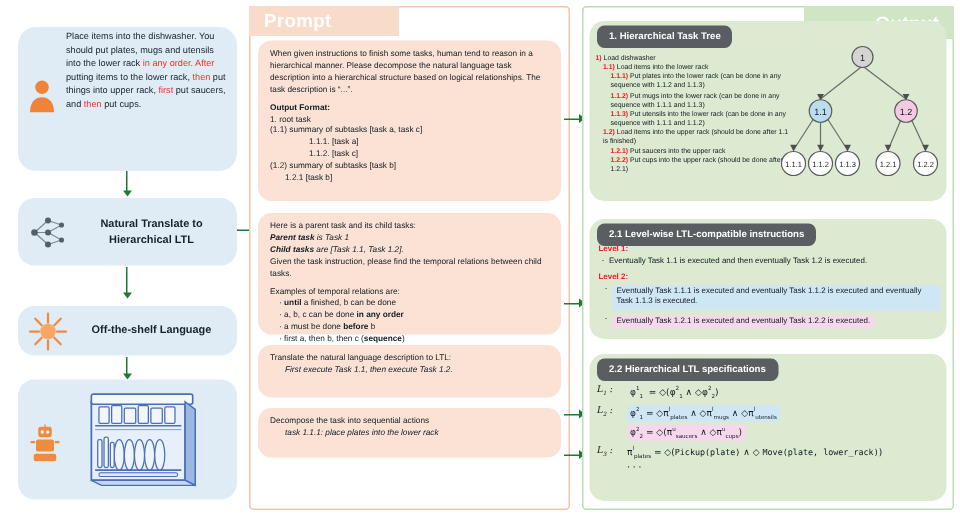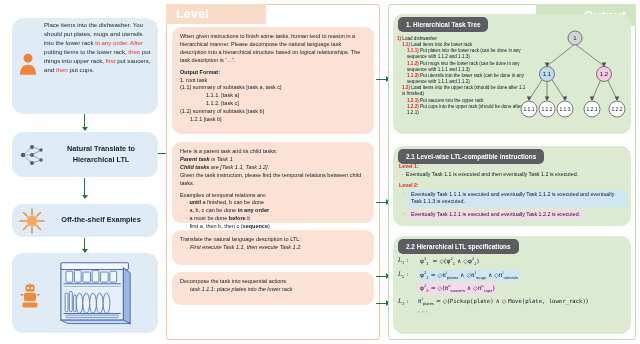--- a/index.html
+++ b/index.html
@@ -162,21 +162,21 @@
             <line x1="4" y1="16" x2="10" y2="16"></line>
               <line x1="22" y1="16" x2="28" y2="16"></line>
             <line x1="7.5" y1="7.5" x2="11.8" y2="11.8"></line>
               <line x1="20.2" y1="20.2" x2="24.5" y2="24.5"></line>
             <line x1="24.5" y1="7.5" x2="20.2" y2="11.8"></line>
               <line x1="11.8" y1="20.2" x2="7.5" y2="24.5"></line>
           </g>
           <circle cx="16" cy="16" r="5.2" fill="#f6a765"></circle>
         </svg>
       </div>
-      <div class="mod-label">Off-the-shelf Examples</div>
+      <div class="mod-label">Off-the-shelf Language</div>
     </div>
 
     <div class="arrow-line" style="left:84px; top:238px; width:1.4px; height:12px;"></div>
     <div class="arrow-head-down" style="left:81.5px; top:249px;"></div>
 
     <div class="dw-box"></div>
 
     <svg class="robot-icon" viewBox="0 0 24 26">
       <rect x="7.5" y="1.5" width="9" height="7" rx="1.6" fill="#f08a3c"></rect>
       <circle cx="10.2" cy="5" r="1.1" fill="#fff"></circle>
@@ -218,21 +218,21 @@
         <rect x="27" y="44" width="3.4" height="22" rx="1.4"></rect>
         <rect x="32" y="42" width="3.4" height="24" rx="1.4"></rect>
         <rect x="37" y="46" width="3" height="20" rx="1.4"></rect>
       </g>
       <line x1="25" y1="68" x2="93" y2="68" stroke="#4a6fb5" stroke-width="1.2"></line>
       <rect x="28" y="70" width="62" height="3" rx="1.2" fill="#dbe7f7" stroke="#4a6fb5" stroke-width=".8"></rect>
     </svg>
   </div>
 
   <div class="prompt-panel"></div>
-  <div class="prompt-header">Level</div>
+  <div class="prompt-header">Prompt</div>
 
   <div class="pbox p1">
     <div>When given instructions to finish some tasks, human tend to reason in a hierarchical manner. Please decompose the natural language task description into a hierarchical structure based on logical relationships. The task description is “...”.</div>
     <div style="height:4px"></div>
     <div><b>Output Format:</b></div>
     <div>1.   root task</div>
     <div>(1.1) summary of subtasks [task a, task c]</div>
     <div class="ind2">1.1.1. [task a]</div>
     <div class="ind2">1.1.2. [task c]</div>
     <div>(1.2) summary of subtasks [task b]</div>

